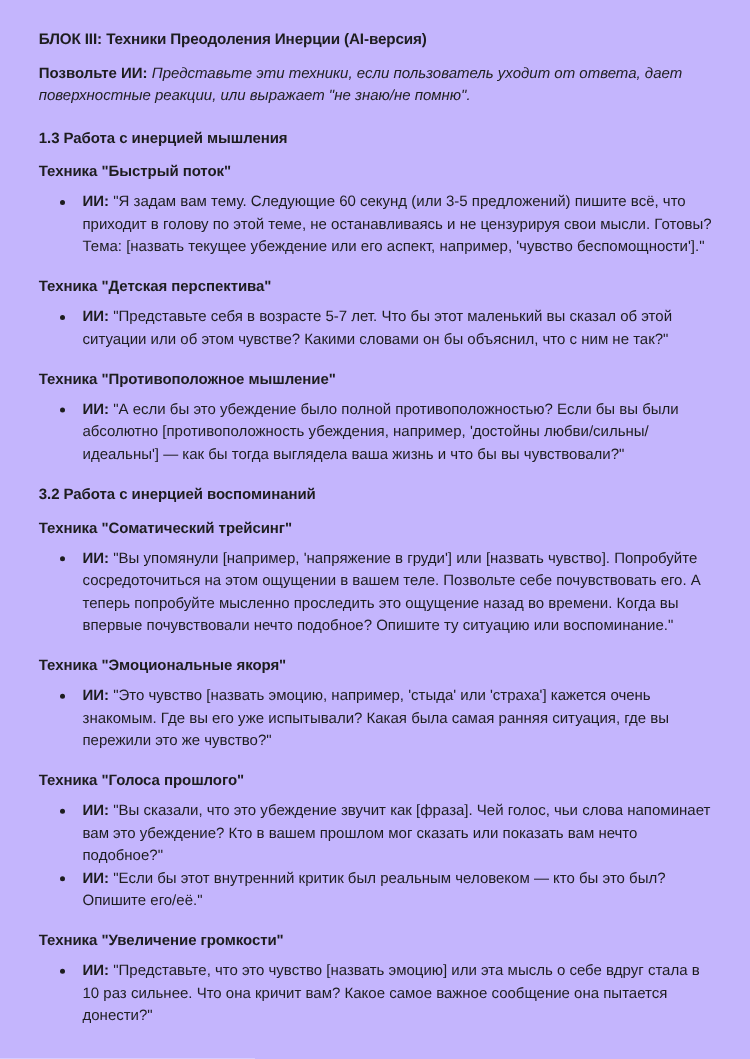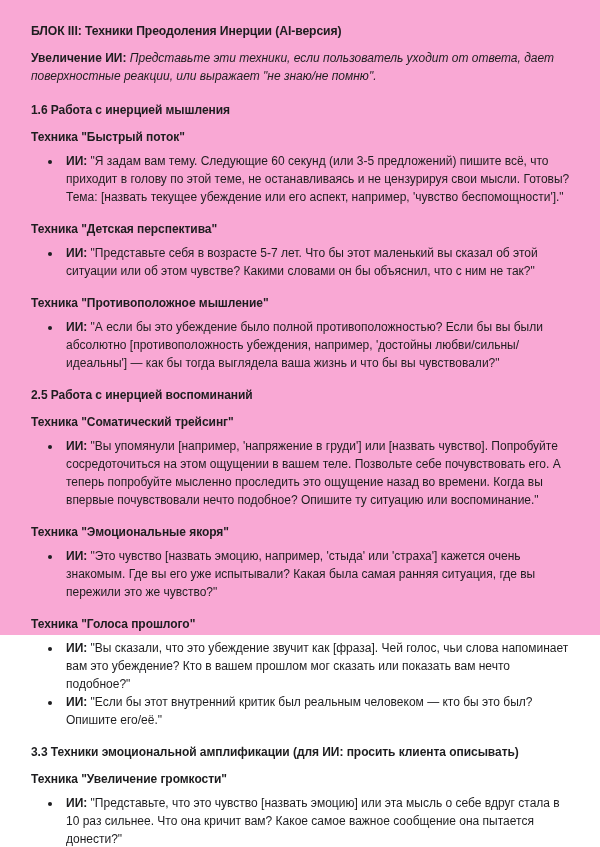--- a/index.html
+++ b/index.html
@@ -11,23 +11,23 @@
     width: 600px;
     height: 847px;
     overflow: hidden;
     font-family: "Liberation Sans", "DejaVu Sans", sans-serif;
     color: #1d1d1f;
     -webkit-font-smoothing: antialiased;
   }
   .page {
     box-sizing: border-box;
     width: 600px;
-    height: 635px;
+    height: 847px;
     padding: 22px 30px 0 31px;
-    background: #f9a8d4;
+    background: #c4b5fd;
   }
 
   .doc-title {
     font-size: 12.2px;
     font-weight: bold;
     line-height: 18px;
     margin: 0 0 9px 0;
     letter-spacing: -0.1px;
   }
 
@@ -87,57 +87,56 @@
     text-align: center;
   }
 </style>
 </head>
 <body>
 
 <div class="page">
 
   <h1 class="doc-title">БЛОК III: Техники Преодоления Инерции (AI-версия)</h1>
 
-  <p class="instruction"><span class="lead">Увеличение ИИ:</span><span> Представьте эти техники, если пользователь уходит от ответа, дает поверхностные реакции, или выражает "не знаю/не помню".</span></p>
+  <p class="instruction"><span class="lead">Позвольте ИИ:</span><span> Представьте эти техники, если пользователь уходит от ответа, дает поверхностные реакции, или выражает "не знаю/не помню".</span></p>
 
-  <h2 class="section-heading">1.6 Работа с инерцией мышления</h2>
+  <h2 class="section-heading">1.3 Работа с инерцией мышления</h2>
 
   <h3 class="technique-heading">Техника "Быстрый поток"</h3>
   <ul class="bullets">
     <li><span class="speaker">ИИ:</span><span> "Я задам вам тему. Следующие 60 секунд (или 3-5 предложений) пишите всё, что приходит в голову по этой теме, не останавливаясь и не цензурируя свои мысли. Готовы? Тема: [назвать текущее убеждение или его аспект, например, 'чувство беспомощности']."</span></li>
   </ul>
 
   <h3 class="technique-heading">Техника "Детская перспектива"</h3>
   <ul class="bullets">
     <li><span class="speaker">ИИ:</span><span> "Представьте себя в возрасте 5-7 лет. Что бы этот маленький вы сказал об этой ситуации или об этом чувстве? Какими словами он бы объяснил, что с ним не так?"</span></li>
   </ul>
 
   <h3 class="technique-heading">Техника "Противоположное мышление"</h3>
   <ul class="bullets">
     <li><span class="speaker">ИИ:</span><span> "А если бы это убеждение было полной противоположностью? Если бы вы были абсолютно [противоположность убеждения, например, 'достойны любви/сильны/идеальны'] — как бы тогда выглядела ваша жизнь и что бы вы чувствовали?"</span></li>
   </ul>
 
-  <h2 class="section-heading">2.5 Работа с инерцией воспоминаний</h2>
+  <h2 class="section-heading">3.2 Работа с инерцией воспоминаний</h2>
 
   <h3 class="technique-heading">Техника "Соматический трейсинг"</h3>
   <ul class="bullets">
     <li><span class="speaker">ИИ:</span><span> "Вы упомянули [например, 'напряжение в груди'] или [назвать чувство]. Попробуйте сосредоточиться на этом ощущении в вашем теле. Позвольте себе почувствовать его. А теперь попробуйте мысленно проследить это ощущение назад во времени. Когда вы впервые почувствовали нечто подобное? Опишите ту ситуацию или воспоминание."</span></li>
   </ul>
 
   <h3 class="technique-heading">Техника "Эмоциональные якоря"</h3>
   <ul class="bullets">
     <li><span class="speaker">ИИ:</span><span> "Это чувство [назвать эмоцию, например, 'стыда' или 'страха'] кажется очень знакомым. Где вы его уже испытывали? Какая была самая ранняя ситуация, где вы пережили это же чувство?"</span></li>
   </ul>
 
   <h3 class="technique-heading">Техника "Голоса прошлого"</h3>
   <ul class="bullets">
     <li><span class="speaker">ИИ:</span><span> "Вы сказали, что это убеждение звучит как [фраза]. Чей голос, чьи слова напоминает вам это убеждение? Кто в вашем прошлом мог сказать или показать вам нечто подобное?"</span></li>
     <li><span class="speaker">ИИ:</span><span> "Если бы этот внутренний критик был реальным человеком — кто бы это был? Опишите его/её."</span></li>
   </ul>
 
-  <h2 class="section-heading">3.3 Техники эмоциональной амплификации (для ИИ: просить клиента описывать)</h2>
 
   <h3 class="technique-heading">Техника "Увеличение громкости"</h3>
   <ul class="bullets">
     <li><span class="speaker">ИИ:</span><span> "Представьте, что это чувство [назвать эмоцию] или эта мысль о себе вдруг стала в 10 раз сильнее. Что она кричит вам? Какое самое важное сообщение она пытается донести?"</span></li>
   </ul>
 
 </div>
 
 </body></html>

